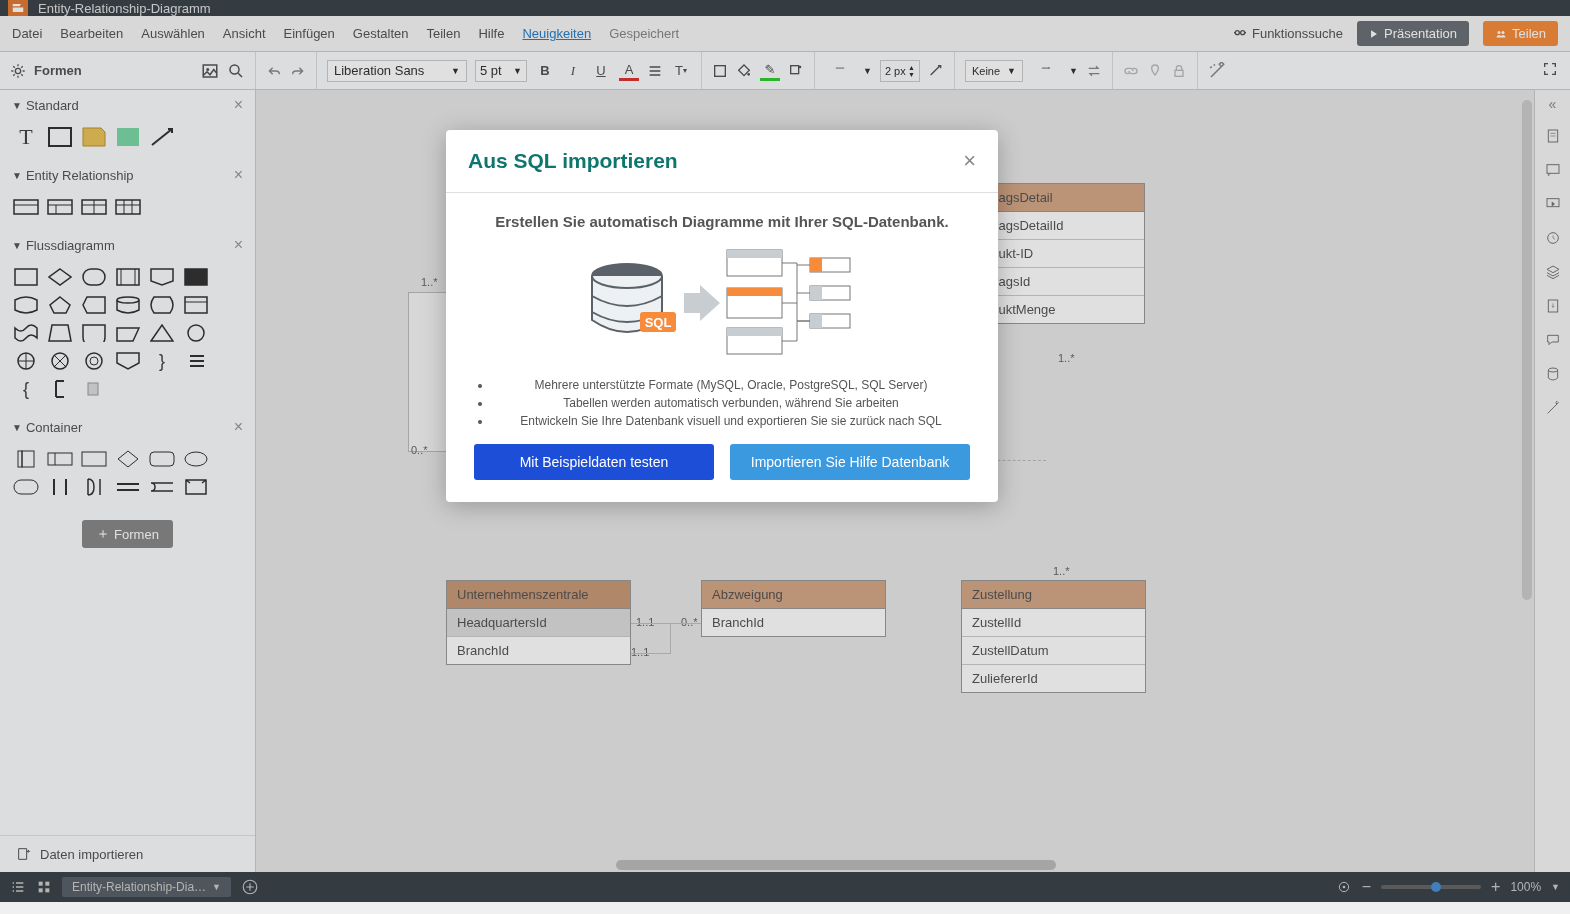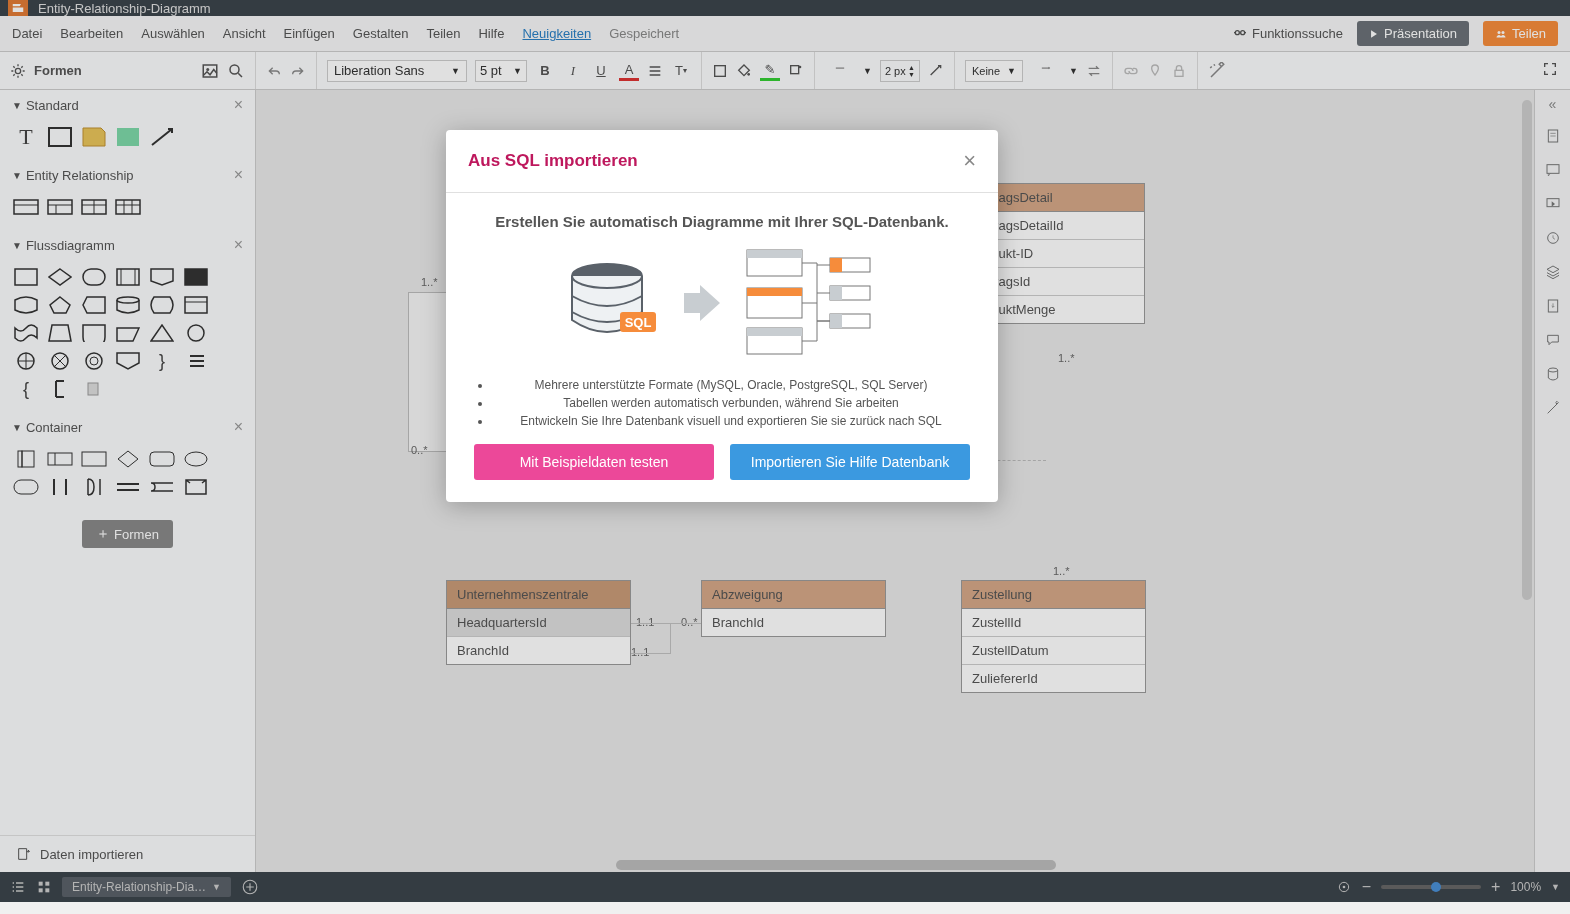--- a/index.html
+++ b/index.html
@@ -66,32 +66,32 @@
 .bottombar { height:30px; background:#3b444b; display:flex; align-items:center; padding:0 10px; color:#ccc; font-size:12px; gap:10px;text-align:right; }
 .bottombar .tab { background:#5a6169; padding:3px 10px; border-radius:2px; display:flex; align-items:center; gap:6px; }
 .bottombar .right { margin-left:auto; display:flex; align-items:center; gap:10px; }
 .zoom-slider { width:100px; height:4px; background:#666; position:relative; border-radius:2px;}
 .zoom-slider .thumb { position:absolute; left:50%; top:-3px; width:10px; height:10px; background:#4a8fd4; border-radius:50%;}
 
 
 .modal-backdrop { position:absolute; inset:0; background:rgba(0,0,0,0); pointer-events:none; }
 .modal { position:absolute; left:446px; top:130px; width:552px; background:#fff; border-radius:4px; box-shadow:0 4px 24px rgba(0,0,0,0.25); pointer-events:auto; }
 .modal-header { padding:18px 22px; display:flex; align-items:center; }
-.modal-header h2 { font-size:17px; font-weight:700; color:#be185d; }
+.modal-header h2 { font-size:21px; font-weight:700; color:#0f766e; }
 .modal-header .x { margin-left:auto; font-size:22px; color:#888; cursor:pointer; }
 .modal-divider { height:1px; background:#e0e0e0; }
 .modal-body { padding:20px 28px 22px; text-align:center; }
 .modal-body .headline { font-size:15px; font-weight:700; color:#555; margin-bottom:18px; text-align:center;}
-.modal-illus { display:flex; align-items:center; justify-content:center; gap:20px; margin:12px 0 20px; }
+.modal-illus { display:flex; align-items:center; justify-content:center; margin:12px 0 20px; }
 .modal-list { text-align:center; margin:0 0 16px 18px; font-size:12px; color:#555; }
 .modal-list li { margin-bottom:4px; }
 .modal-para { text-align:left; font-size:13px; color:#555; margin-bottom:20px; }
 .modal-actions { display:flex; gap:16px; }
 .modal-btn { flex:1; padding:10px 0; border-radius:3px; font-size:14px; cursor:pointer; text-align:center; }
-.modal-btn-grey { background:#ec4899; color:#fff; }
+.modal-btn-grey { background:#1d4ed8; color:#fff; }
 .modal-btn-blue { background:#3b99e0; color:#fff; }
 
 
 .dimmable { filter: brightness(0.88); }
 </style>
 </head>
 <body>
 
 <div class="titlebar dimmable">
   <div class="orange-square">

